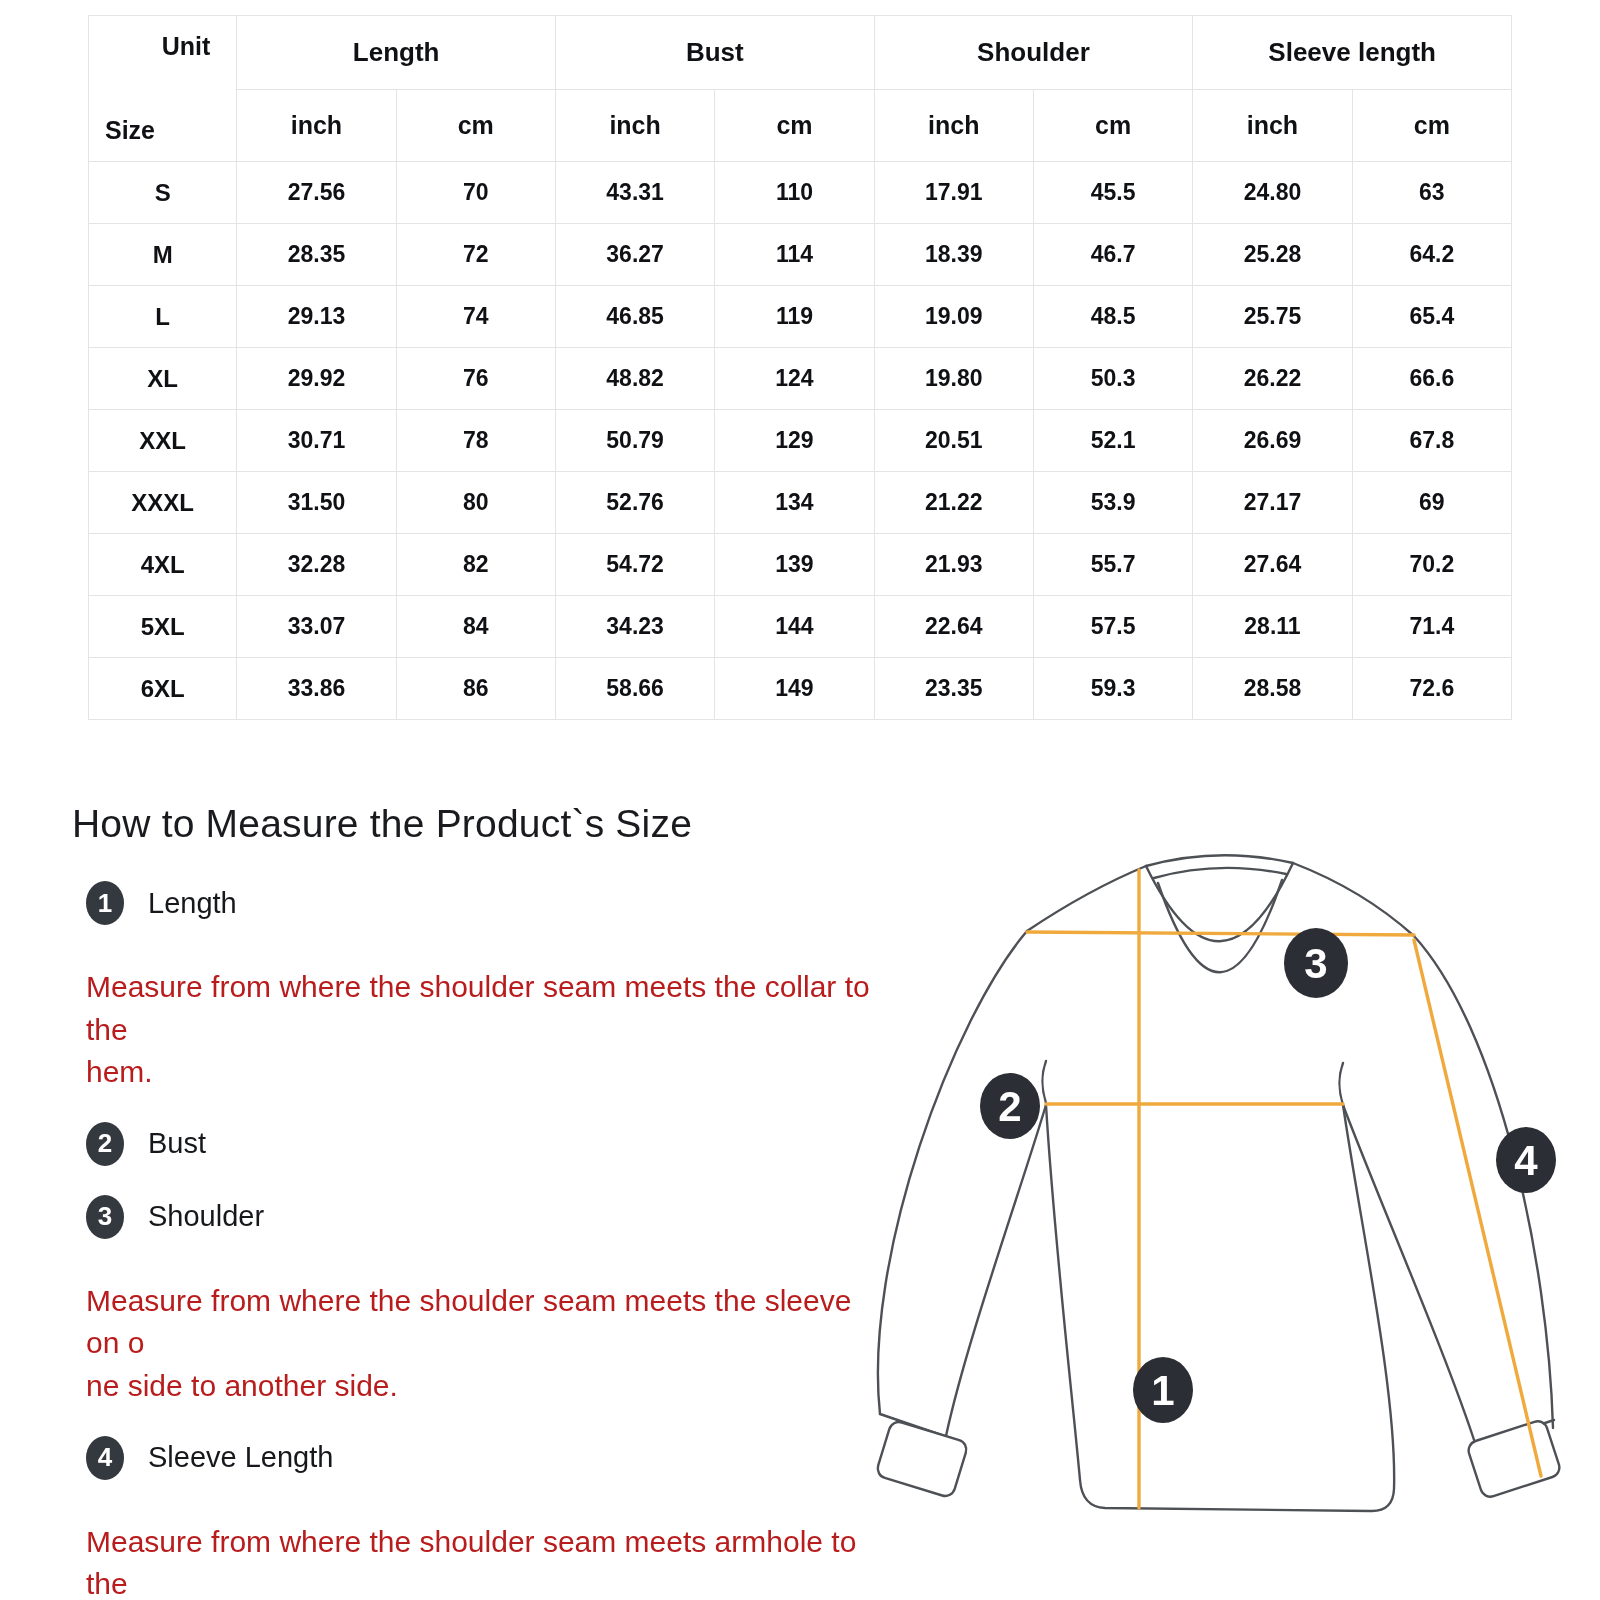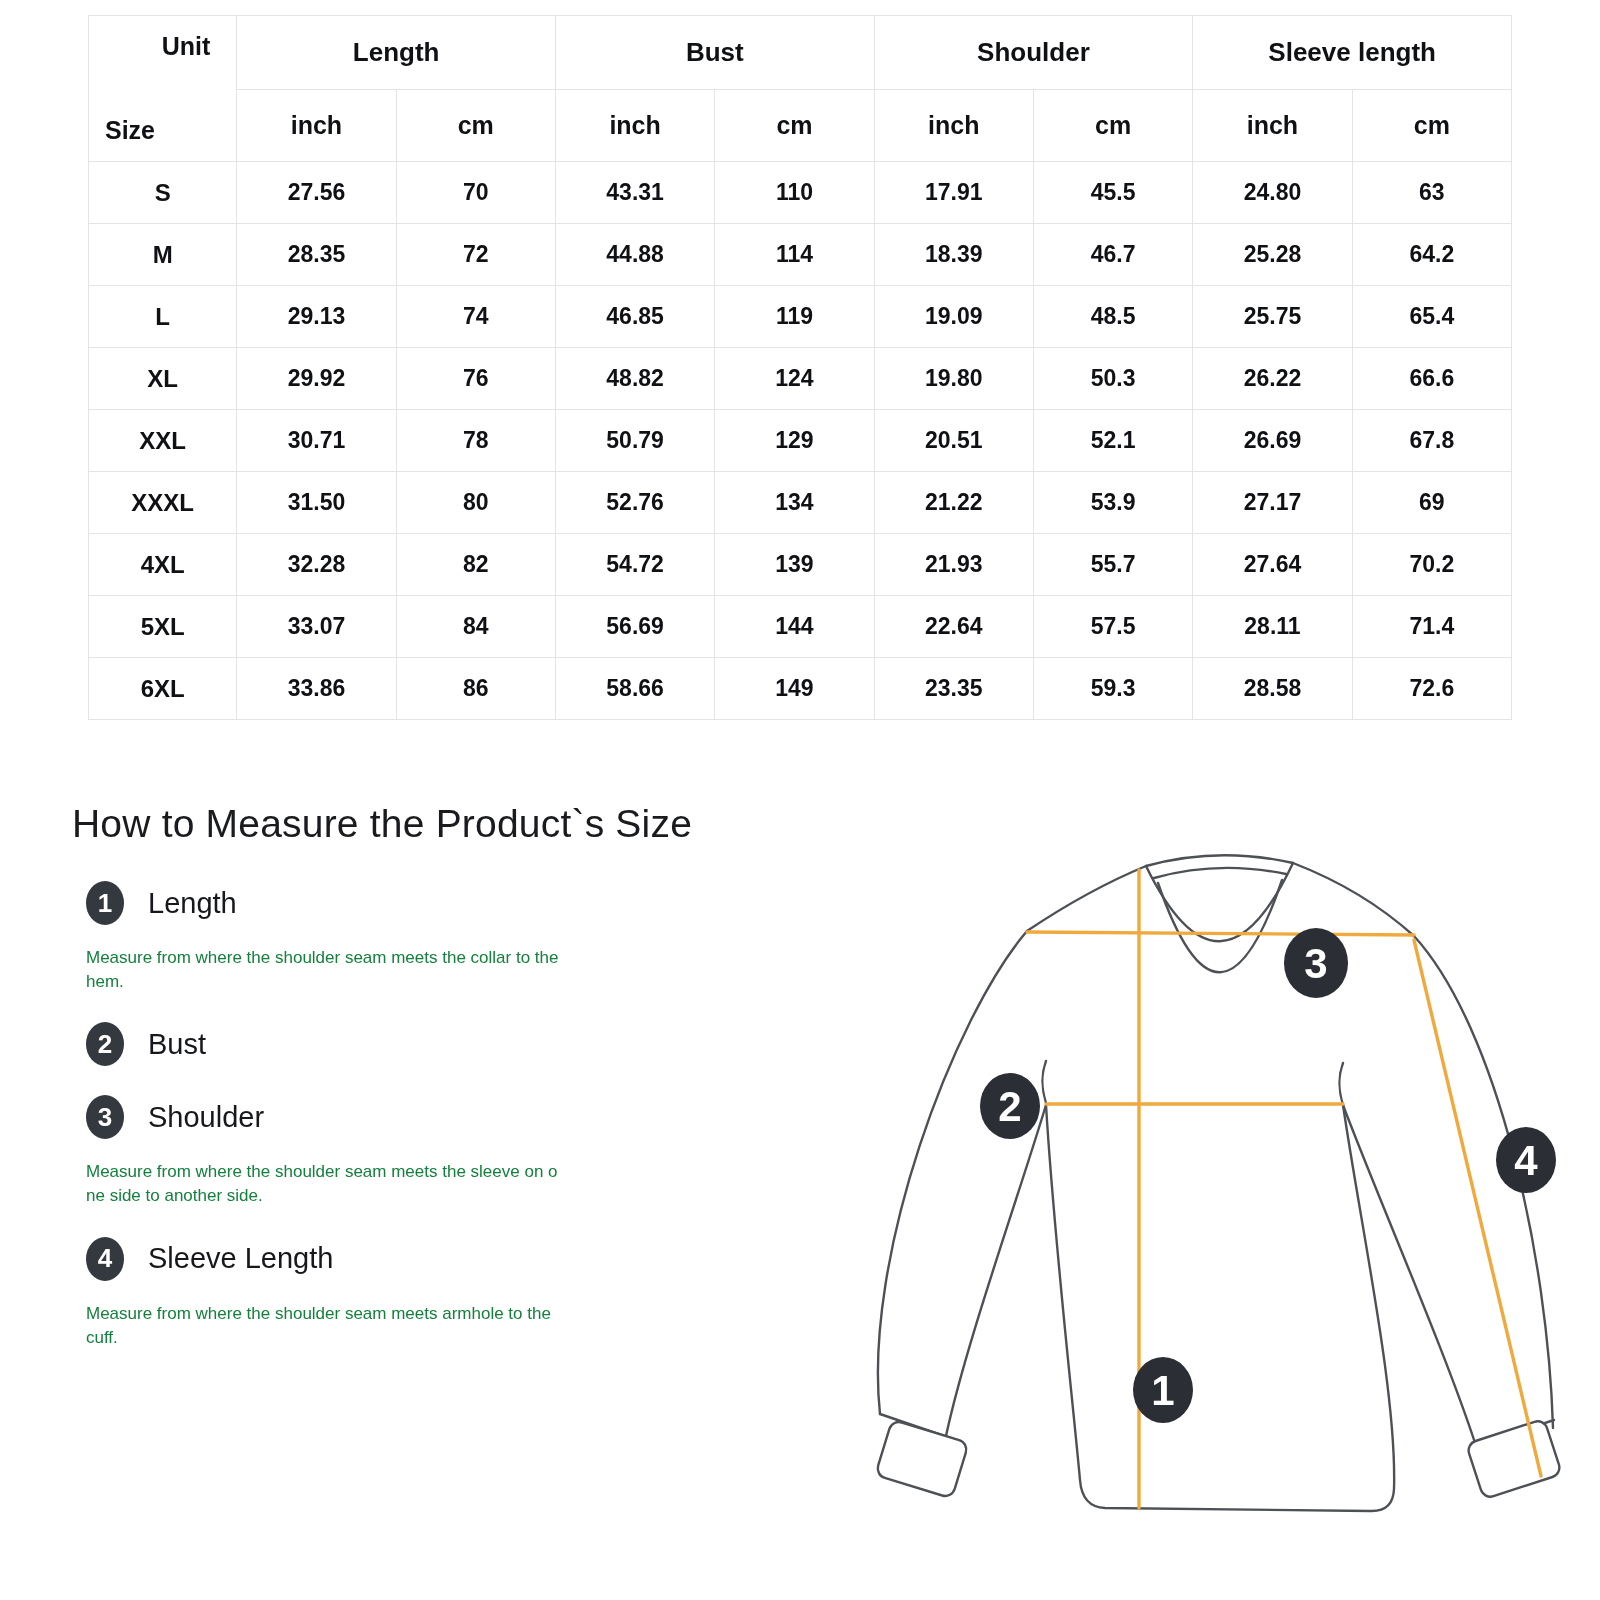--- a/index.html
+++ b/index.html
@@ -32,21 +32,21 @@
   .how-title { position:absolute; left:72px; top:802px; font-size:39px; font-weight:400; color:#1a1b1e; letter-spacing:.2px; }
   .steps { position:absolute; left:86px; top:880px; width:800px; }
   .step { margin-bottom:27px; }
   .step-header { display:flex; align-items:center; gap:24px; height:46px; }
   .badge {
     width:38px; height:44px; border-radius:50%; background:#34383f; color:#fff;
     display:flex; align-items:center; justify-content:center;
     font-size:26px; font-weight:bold; flex:0 0 auto;
   }
   .step-title { font-size:29px; color:#16181c; }
-  .step-desc { margin-top:20px; font-size:17px; line-height:1.42; color:#15803d; white-space:pre-line; }
+  .step-desc { margin-top:40px; font-size:30px; line-height:1.42; color:#b91c1c; white-space:pre-line; }
 
   
   .diagram { position:absolute; left:858px; top:828px; width:730px; height:710px; }
   .diagram svg { display:block; }
 </style>
 </head>
 <body>
 
 <div class="page">
 
@@ -89,21 +89,21 @@
             <td>17.91</td>
             <td>45.5</td>
             <td>24.80</td>
             <td>63</td>
           </tr>
 
           <tr class="data-row">
             <th>M</th>
             <td>28.35</td>
             <td>72</td>
-            <td>44.88</td>
+            <td>36.27</td>
             <td>114</td>
             <td>18.39</td>
             <td>46.7</td>
             <td>25.28</td>
             <td>64.2</td>
           </tr>
 
           <tr class="data-row">
             <th>L</th>
             <td>29.13</td>
@@ -161,21 +161,21 @@
             <td>21.93</td>
             <td>55.7</td>
             <td>27.64</td>
             <td>70.2</td>
           </tr>
 
           <tr class="data-row">
             <th>5XL</th>
             <td>33.07</td>
             <td>84</td>
-            <td>56.69</td>
+            <td>34.23</td>
             <td>144</td>
             <td>22.64</td>
             <td>57.5</td>
             <td>28.11</td>
             <td>71.4</td>
           </tr>
 
           <tr class="data-row">
             <th>6XL</th>
             <td>33.86</td>

